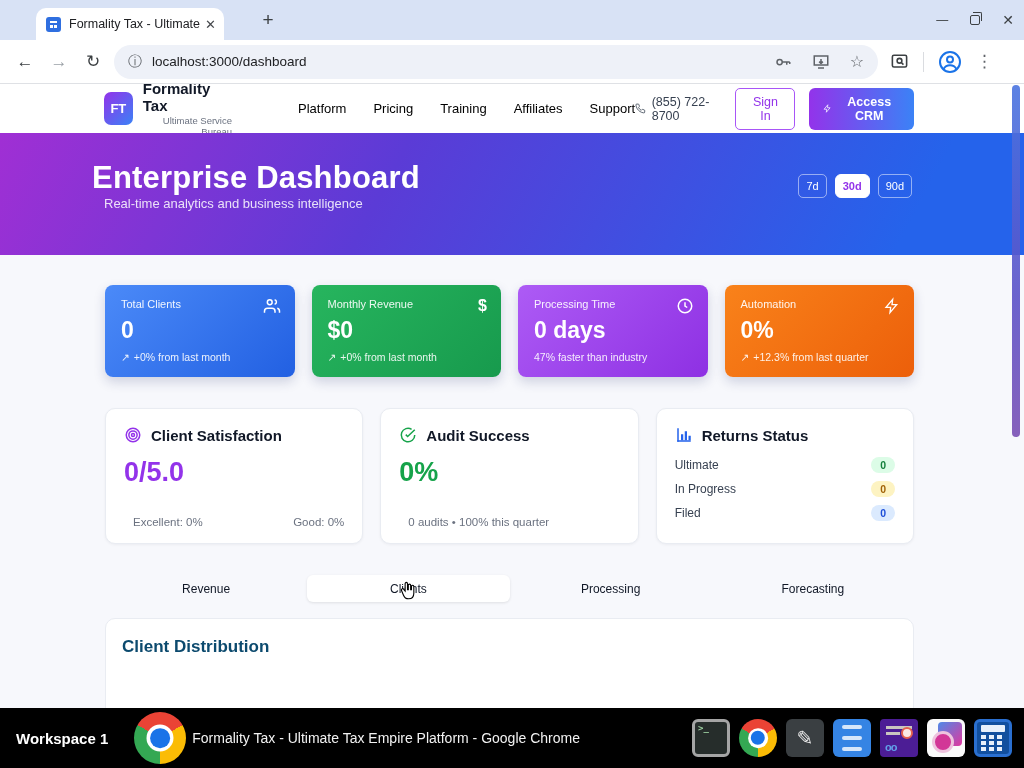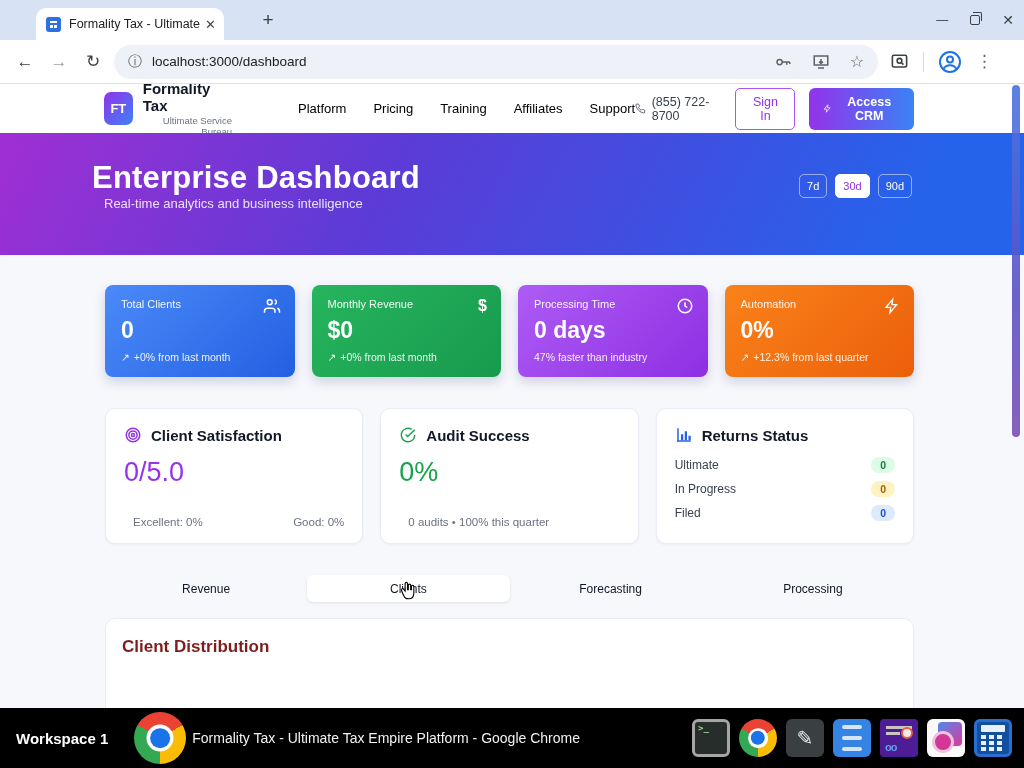--- a/index.html
+++ b/index.html
@@ -55,59 +55,59 @@
   .crm-btn { font-size:12.5px; font-weight:600; color:#fff; border:none; border-radius:6px; padding:7px 14px;
              background:linear-gradient(90deg,#9333ea,#3b82f6); cursor:pointer; display:flex; align-items:center; gap:6px; }
 
   .hero { position:absolute; left:0; top:49px; width:100%; height:122px;
           background:linear-gradient(118deg,#a02fd4 0%,#5b3bd6 38%,#2563eb 88%); }
   .hero-title { position:absolute; left:92px; top:27px; font-size:31px; font-weight:700; color:#fff; letter-spacing:.2px; }
   .hero-sub { position:absolute; left:104px; top:63px; font-size:13px; color:rgba(255,255,255,.85); }
   .ranges { position:absolute; right:112px; top:41px; display:flex; gap:8px; }
   .range-btn { min-width:28px; padding:5px 7px; font-size:11px; text-align:center; border-radius:5px;
                border:1px solid rgba(255,255,255,.5); color:#fff; background:transparent; cursor:pointer; }
-  .range-btn.active { background:#fff; color:#9333ea; border-color:#fff; font-weight:400; }
+  .range-btn.active { background:#fff; color:#9333ea; border-color:#fff; font-weight:700;border-radius:6px; }
 
   .stat-row { position:absolute; left:105px; top:201px; width:809px; display:flex; gap:17px; }
   .stat-card { flex:1; height:92px; border-radius:8px; padding:13px 16px; position:relative; color:#fff;
                box-shadow:0 5px 12px rgba(30,41,99,.18); }
   .stat-card.c0 { background:linear-gradient(135deg,#4b8af8,#2260e2); }
   .stat-card.c1 { background:linear-gradient(135deg,#27b55e,#179a4d); }
   .stat-card.c2 { background:linear-gradient(135deg,#ad5bf5,#8e30e3); }
   .stat-card.c3 { background:linear-gradient(135deg,#f9821a,#ec5f0a); }
   .stat-title { font-size:11px; color:rgba(255,255,255,.92); }
   .stat-ic { position:absolute; right:14px; top:12px; }
   .stat-value { font-size:23px; font-weight:800; margin-top:7px; }
   .stat-foot { font-size:10.5px; color:rgba(255,255,255,.9); margin-top:7px; display:flex; gap:4px; align-items:center; }
 
   .metric-row { position:absolute; left:105px; top:324px; width:809px; display:flex; gap:17px; }
   .metric-card { flex:1; height:136px; background:#fff; border:1px solid #e9ecf2; border-radius:10px;
                  box-shadow:0 1px 3px rgba(16,24,40,.05); padding:17px 18px; position:relative; }
   .metric-head { display:flex; align-items:center; gap:9px; font-size:15px; font-weight:700; color:#111827; }
-  .metric-value { font-size:27px; font-weight:400; margin-top:13px; }
+  .metric-value { font-size:27px; font-weight:700; margin-top:13px; }
   .metric-value.purple { color:#9333ea; }
   .metric-value.green { color:#16a34a; }
   .metric-foot { position:absolute; left:27px; right:18px; bottom:15px; font-size:11.5px; color:#6b7280;
                  display:flex; justify-content:space-between; }
   .returns-rows { margin-top:13px; }
   .returns-row { display:flex; justify-content:space-between; align-items:center; margin-bottom:8px; }
   .returns-label { font-size:12px; color:#374151; }
   .badge { font-size:10.5px; font-weight:700; border-radius:9px; padding:2px 9px; }
   .badge.green { background:#dcfce7; color:#15803d; }
   .badge.yellow { background:#fdf3c2; color:#a16207; }
   .badge.blue { background:#dbeafe; color:#1d4ed8; }
 
   .chart-tabs { position:absolute; left:105px; top:491px; width:809px; height:27px; display:flex; }
   .chart-tab { flex:1; display:flex; align-items:center; justify-content:center; font-size:12px; color:#111827;
                border-radius:6px; cursor:pointer; }
   .chart-tab.active { background:#fff; box-shadow:0 1px 3px rgba(0,0,0,.1); }
 
   .dist-card { position:absolute; left:105px; top:534px; width:809px; height:180px; background:#fff;
                border:1px solid #e9ecf2; border-radius:10px; padding:18px 16px; }
-  .dist-title { font-size:17px; font-weight:700; color:#7f1d1d; }
+  .dist-title { font-size:17px; font-weight:700; color:#0c4a6e; }
 
   .cursor { position:absolute; left:398px; top:496px; z-index:40; }
 
   .page-scrollbar { position:absolute; left:1012px; top:85px; width:8px; height:352px; border-radius:4px;
                     background:linear-gradient(#4a74e0,#5b52c8 60%,#7a50b4); opacity:.9; z-index:30; }
 
   
   .taskbar { position:absolute; left:0; top:708px; width:1024px; height:60px; background:#000;
              display:flex; align-items:center; }
   .ws-label { color:#fff; font-weight:bold; font-size:15px; margin-left:16px; white-space:nowrap; }
@@ -367,22 +367,22 @@
             <span class="returns-label">Filed</span>
             <span class="badge blue">0</span>
           </div>
         </div>
       </div>
     </div>
 
     <div class="chart-tabs">
       <div class="chart-tab">Revenue</div>
       <div class="chart-tab active">Clients</div>
+      <div class="chart-tab">Processing</div>
       <div class="chart-tab">Forecasting</div>
-      <div class="chart-tab">Processing</div>
     </div>
 
     <div class="dist-card">
       <div class="dist-title">Client Distribution</div>
     </div>
 
     <div class="cursor">
       <svg width="19" height="21" viewBox="0 0 24 26">
           <path d="M9 4.5c0-1 .7-1.7 1.5-1.7S12 3.5 12 4.5V12h1V6.5c0-.9.7-1.6 1.5-1.6S16 5.6 16 6.5V12h1V8c0-.9.7-1.6 1.5-1.6S20 7.1 20 8v8c0 4.5-2.6 7.5-6.6 7.5-3.4 0-5.4-1.7-6.6-4.9L4.3 12.8c-.3-.8.1-1.7.9-2 .7-.3 1.6 0 2 .7L9 13.6V4.5z" fill="#fff" stroke="#000" stroke-width="1.4"></path>
         </svg>

